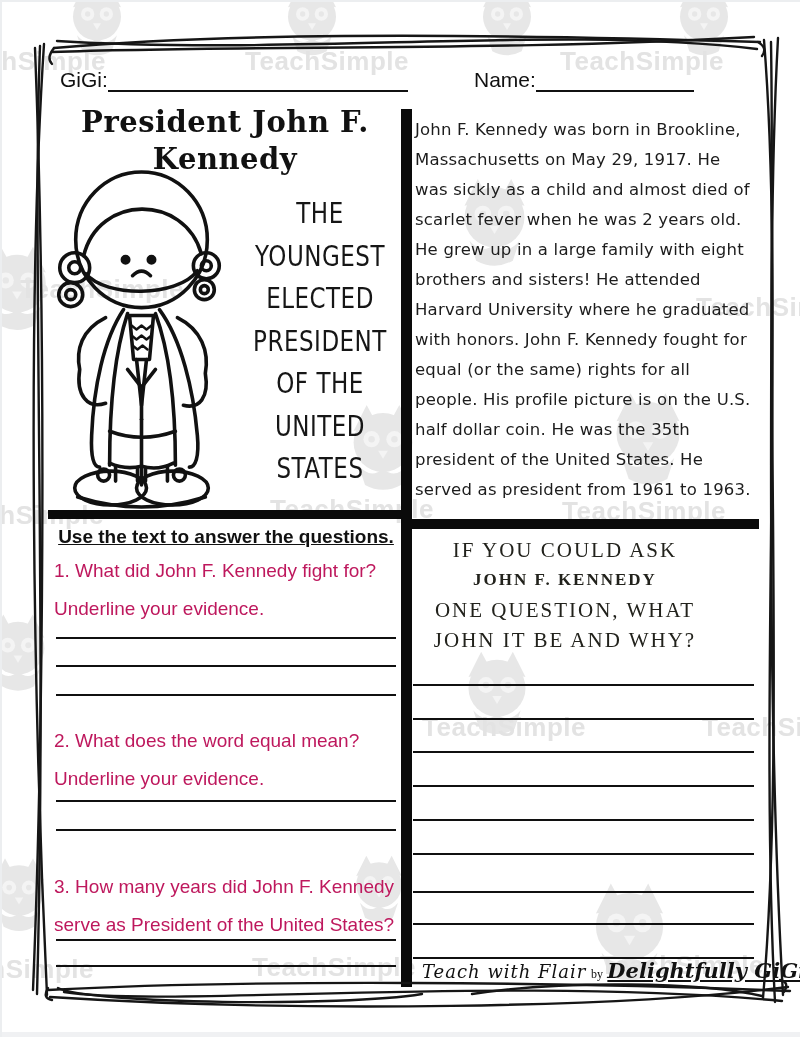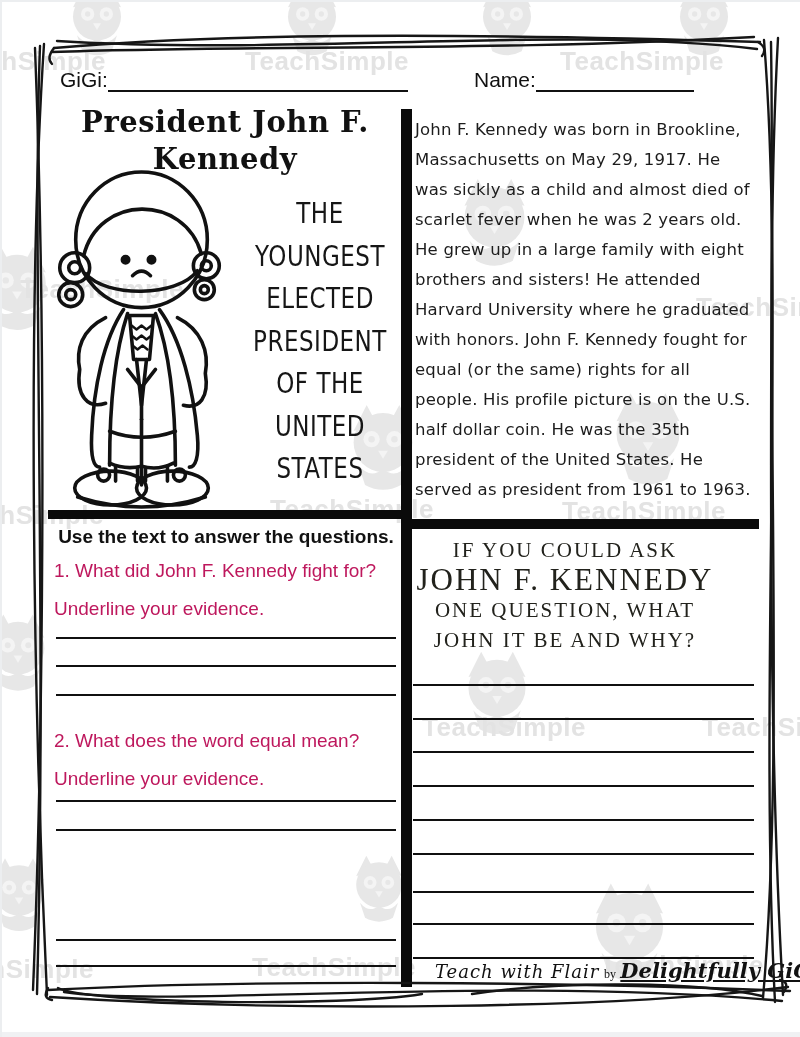--- a/index.html
+++ b/index.html
@@ -16,33 +16,33 @@
   .hbarR{position:absolute;left:410px;top:517px;width:347px;height:10px;background:#0a0a0a;z-index:2;}
   
   .field{position:absolute;top:66px;font-size:21px;z-index:2;}
   .blank{display:inline-block;border-bottom:2px solid #111;height:19px;vertical-align:bottom;}
   
   .title{position:absolute;left:48px;top:102px;width:350px;text-align:center;z-index:2;
          font-family:"DejaVu Serif","Liberation Serif",serif;font-weight:bold;font-size:29px;line-height:37px;letter-spacing:.5px;}
   .subtitle{position:absolute;left:238px;top:190px;width:160px;text-align:center;z-index:2;
             font-family:"DejaVu Sans",sans-serif;font-size:23px;line-height:34px;letter-spacing:.5px;
             transform:scale(1,1.25);transform-origin:top center;color:#161616;}
-  .qhead{position:absolute;left:48px;top:524px;width:352px;text-align:center;font-weight:bold;font-size:19px;z-index:2;}
+  .qhead{position:absolute;left:48px;top:524px;width:352px;text-align:center;font-weight:bold;font-size:19px;z-index:2;text-decoration:underline;}
   .qtext{position:absolute;left:52px;width:352px;font-size:19px;line-height:38px;z-index:2;color:#be185d;}
   .ansline{position:absolute;left:54px;width:340px;border-top:2px solid #101010;z-index:2;}
   
   .passage{position:absolute;left:413px;top:113px;width:338px;z-index:2;
            font-family:"DejaVu Sans",sans-serif;font-size:16.5px;line-height:30px;letter-spacing:.2px;color:#1c1c1c;}
   .prompt{position:absolute;left:392px;top:533px;width:342px;text-align:center;z-index:2;
           font-family:"Liberation Serif",serif;color:#22221c;}
   .prompt .p1{font-size:21px;letter-spacing:2px;line-height:30px;}
-  .prompt .p2{font-size:31px;letter-spacing:2px;line-height:30px;font-weight:normal;text-align:center;}
+  .prompt .p2{font-size:17px;letter-spacing:2px;line-height:30px;font-weight:bold;text-align:center;}
   .ruled{position:absolute;left:411px;width:341px;border-top:2px solid #101010;z-index:2;}
   .footer{position:absolute;left:420px;top:956px;width:330px;text-align:center;z-index:2;white-space:nowrap;}
-  .f-script{font-family:"DejaVu Serif",serif;font-style:italic;font-size:18px;letter-spacing:1px;margin-left:13px;}
+  .f-script{font-family:"DejaVu Serif",serif;font-style:italic;font-size:18px;letter-spacing:1px;}
   .f-by{font-family:Liberation Serif, serif;font-size:12px;}
   .f-brand{font-family:"DejaVu Serif",serif;font-style:italic;font-weight:bold;font-size:21px;text-decoration:underline;}
   .border-svg{position:absolute;left:0;top:0;z-index:3;pointer-events:none;}
   .fig{position:absolute;left:50px;top:166px;z-index:2;}
   .edge-bottom{position:absolute;left:0;top:1030px;width:800px;height:7px;background:#f0f1f3;z-index:4;}
 </style>
 </head>
 <body>
 
 <div class="sheet">
@@ -216,20 +216,21 @@
 
   <div class="qtext" style="top:550px">1.  What did John F. Kennedy fight for?  Underline your evidence.</div>
   <div class="ansline" style="top:635px"></div>
   <div class="ansline" style="top:663px"></div>
   <div class="ansline" style="top:692px"></div>
 
   <div class="qtext" style="top:720px">2.  What does the word equal mean? Underline your evidence.</div>
   <div class="ansline" style="top:798px"></div>
   <div class="ansline" style="top:827px"></div>
 
+  <div class="qtext" style="top:866px">3. How many years did John F. Kennedy serve as President of the United States?</div>
   <div class="ansline" style="top:937px"></div>
   <div class="ansline" style="top:963px"></div>
 
   <div class="prompt">
     <div class="p1">IF YOU COULD ASK</div>
     <div class="p2">JOHN F. KENNEDY</div>
     <div class="p1">ONE QUESTION, WHAT</div>
     <div class="p1">JOHN IT BE AND WHY?</div>
   </div>
 

